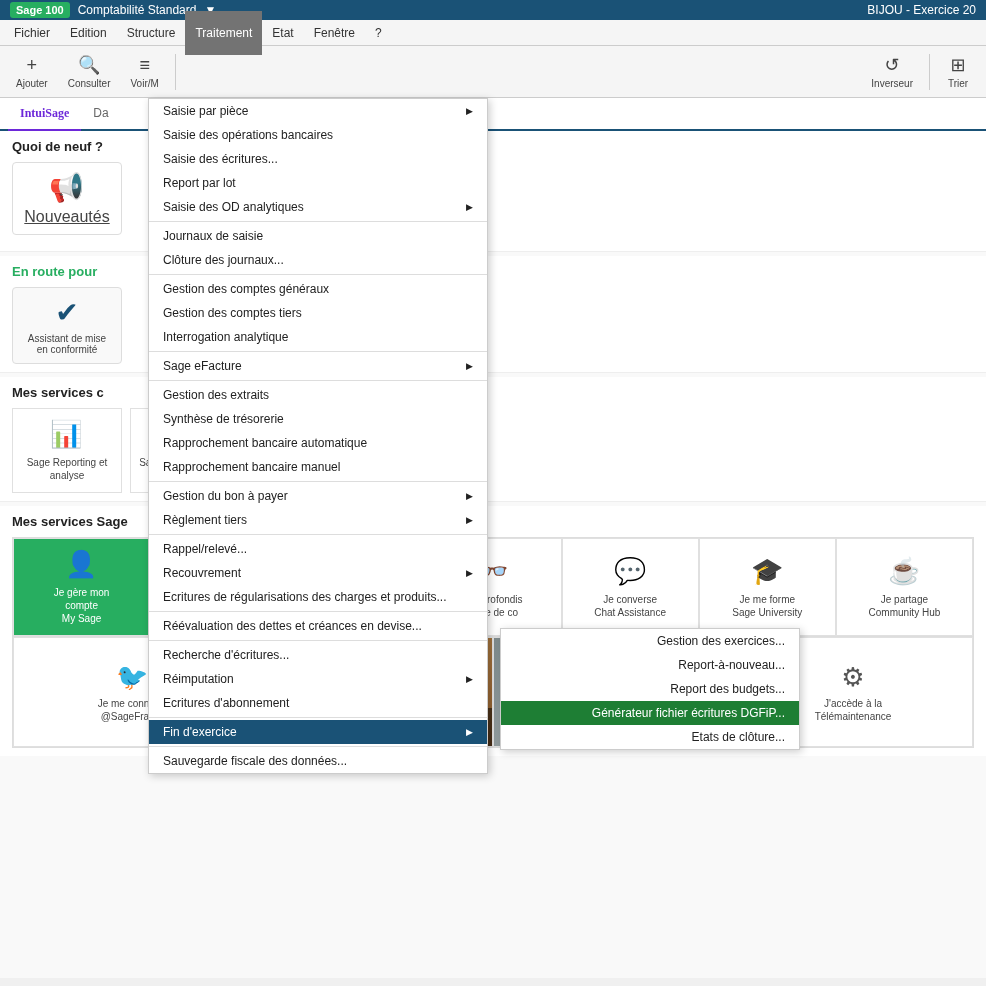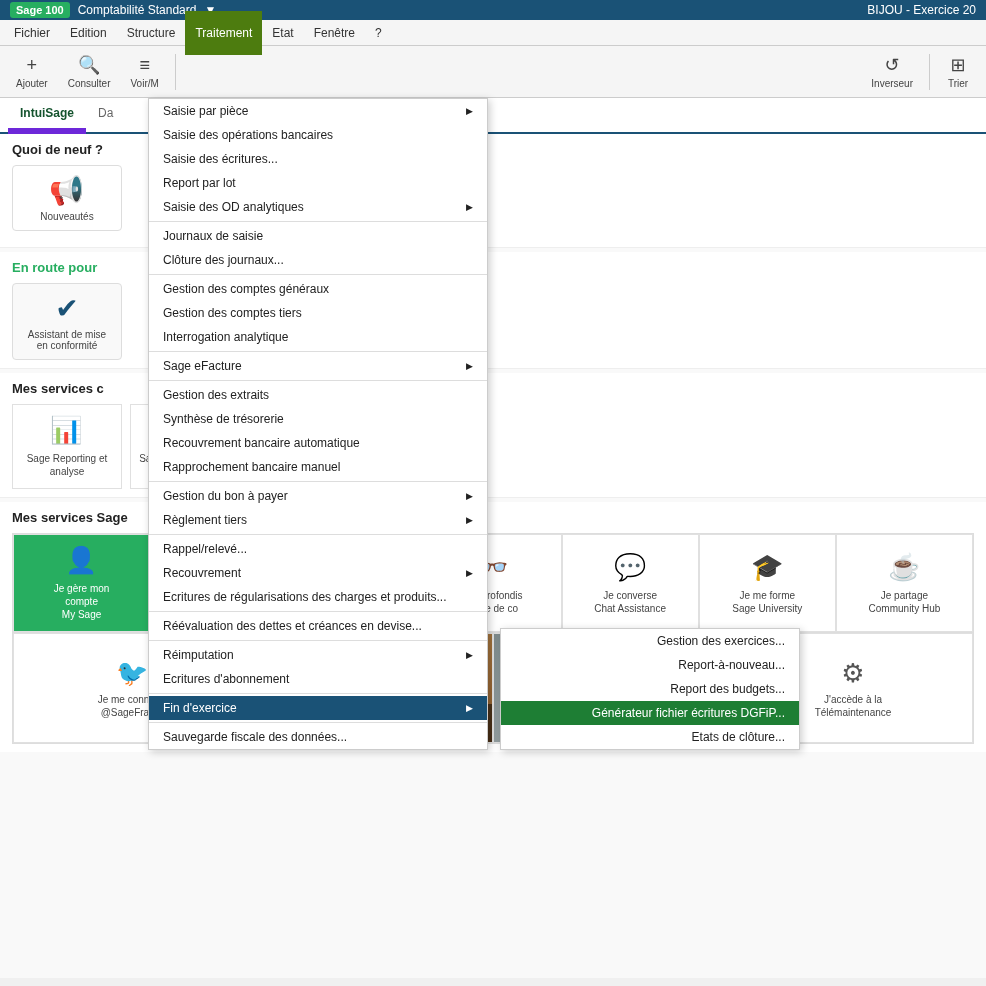--- a/index.html
+++ b/index.html
@@ -37,21 +37,21 @@
     }
     .menu-item {
       padding: 4px 10px;
       cursor: pointer;
       font-size: 12px;
       color: #333;
       height: 44px;
       display: flex;
       align-items: center;
     }
-    .menu-item.active { background: #4d7c0f; color: white; }
+    .menu-item.active { background: #737373; color: white; }
 
     
     .toolbar {
       background: #f5f5f5;
       border-bottom: 1px solid #ccc;
       height: 52px;
       display: flex;
       align-items: center;
       padding: 0 8px;
       gap: 4px;
@@ -81,37 +81,38 @@
       display: flex;
       border-bottom: 2px solid #1a5276;
     }
     .tab {
       padding: 8px 12px;
       font-size: 12px;
       cursor: pointer;
       color: #666;
     }
     .tab.active {
-      color: #14532d;
+      color: #6d28d9;
       font-weight: bold;
-      border-bottom: 6px solid #6d28d9;
+      border-bottom: 2px solid #6d28d9;
       margin-bottom: -2px;
+      font-family: Liberation Serif, serif;
     }
 
     .news-card {
       border: 1px solid #ddd;
       border-radius: 4px;
       padding: 8px;
       margin-bottom: 8px;
       display: flex;
       flex-direction: column;
       align-items: center;
     }
     .news-icon { font-size: 28px; color: #666; margin-bottom: 4px; }
-    .news-label { font-size: 10px; color: #444; text-align: left; }
+    .news-label { font-size: 16px; color: #444; text-align: left; text-decoration: underline; }
 
     .en-route-card {
       border: 1px solid #ddd;
       border-radius: 4px;
       padding: 8px;
       display: flex;
       flex-direction: column;
       align-items: center;
       background: #f9f9f9;
     }
@@ -399,21 +400,21 @@
           <span class="dropdown-arrow">▶</span>
       </div>
       <div class="dropdown-sep"></div>
       <div class="dropdown-item">
         <span>Gestion des extraits</span>
       </div>
       <div class="dropdown-item">
         <span>Synthèse de trésorerie</span>
       </div>
       <div class="dropdown-item">
-        <span>Recouvrement bancaire automatique</span>
+        <span>Rapprochement bancaire automatique</span>
       </div>
       <div class="dropdown-item">
         <span>Rapprochement bancaire manuel</span>
       </div>
       <div class="dropdown-sep"></div>
       <div class="dropdown-item">
         <span>Gestion du bon à payer</span>
           <span class="dropdown-arrow">▶</span>
       </div>
       <div class="dropdown-item">
@@ -429,20 +430,23 @@
           <span class="dropdown-arrow">▶</span>
       </div>
       <div class="dropdown-item">
         <span>Ecritures de régularisations des charges et produits...</span>
       </div>
       <div class="dropdown-sep"></div>
       <div class="dropdown-item">
         <span>Réévaluation des dettes et créances en devise...</span>
       </div>
       <div class="dropdown-sep"></div>
+      <div class="dropdown-item">
+        <span>Recherche d'écritures...</span>
+      </div>
       <div class="dropdown-item">
         <span>Réimputation</span>
           <span class="dropdown-arrow">▶</span>
       </div>
       <div class="dropdown-item">
         <span>Ecritures d'abonnement</span>
       </div>
       <div class="dropdown-sep"></div>
       <div class="dropdown-item highlighted">
         <span>Fin d'exercice</span>

